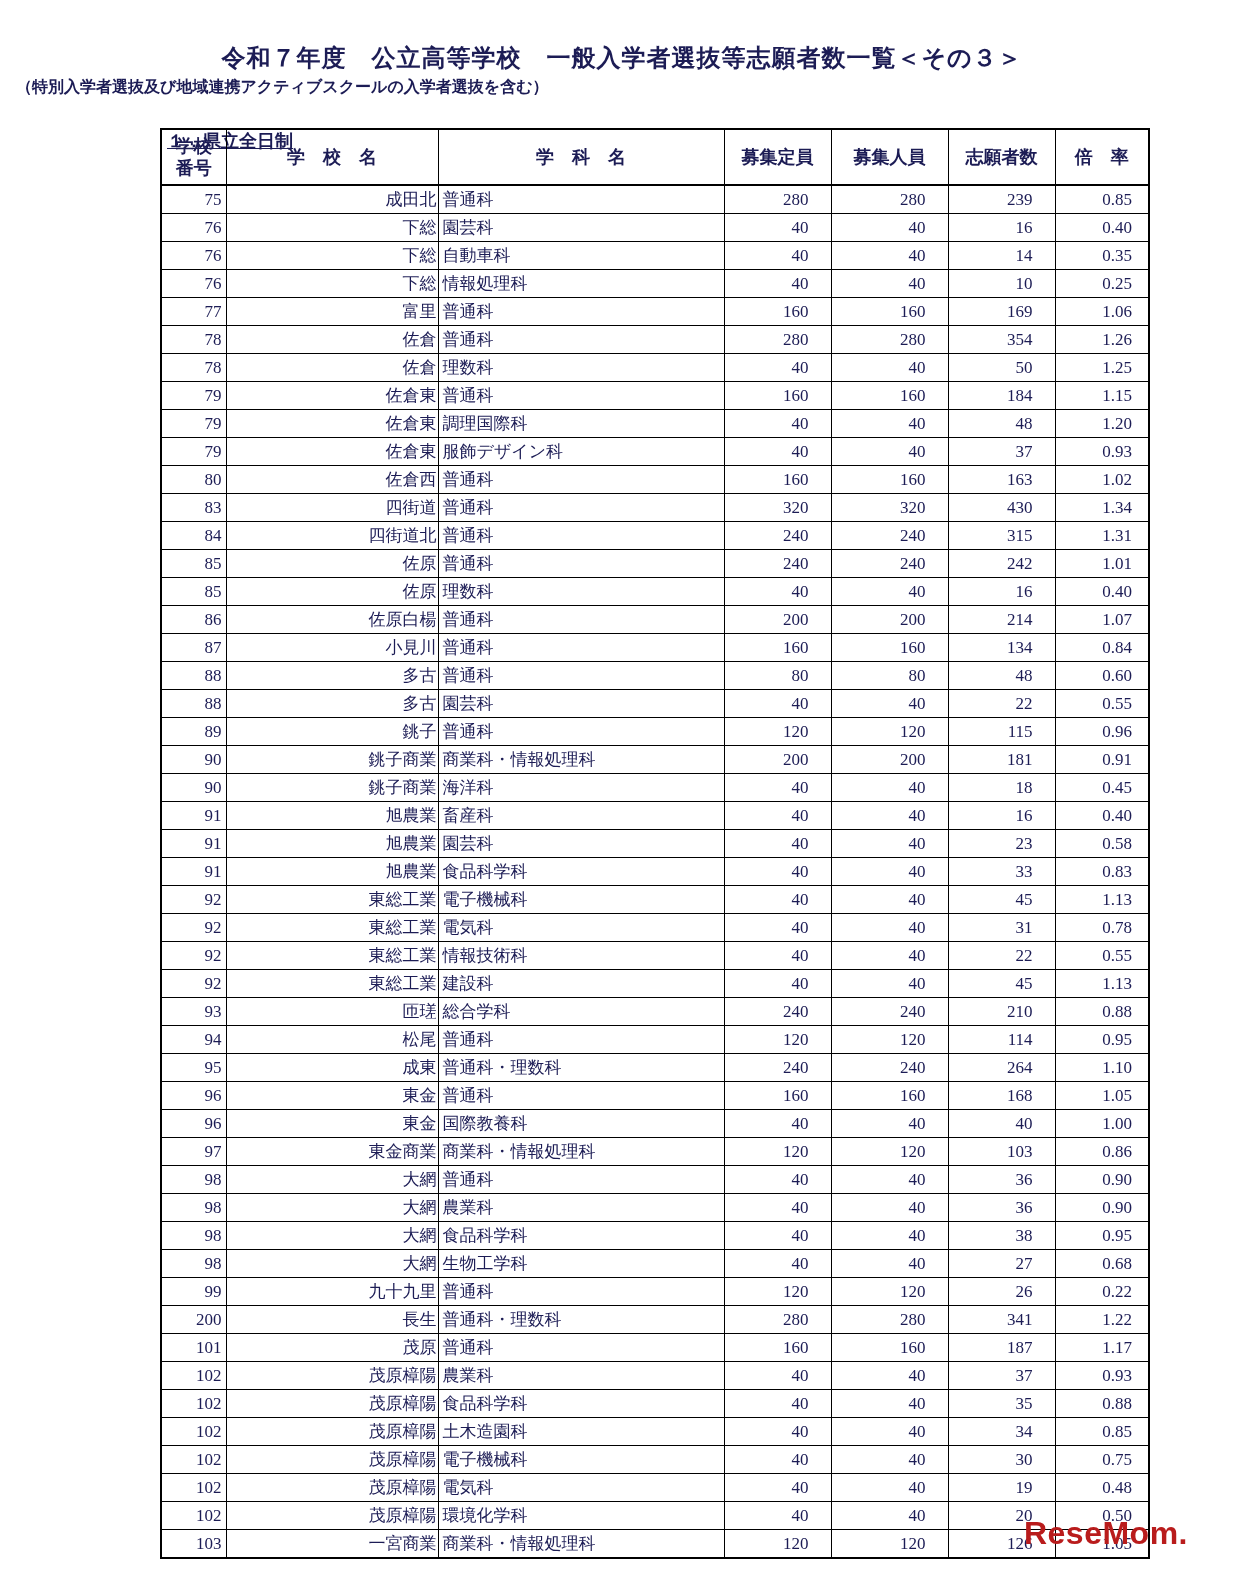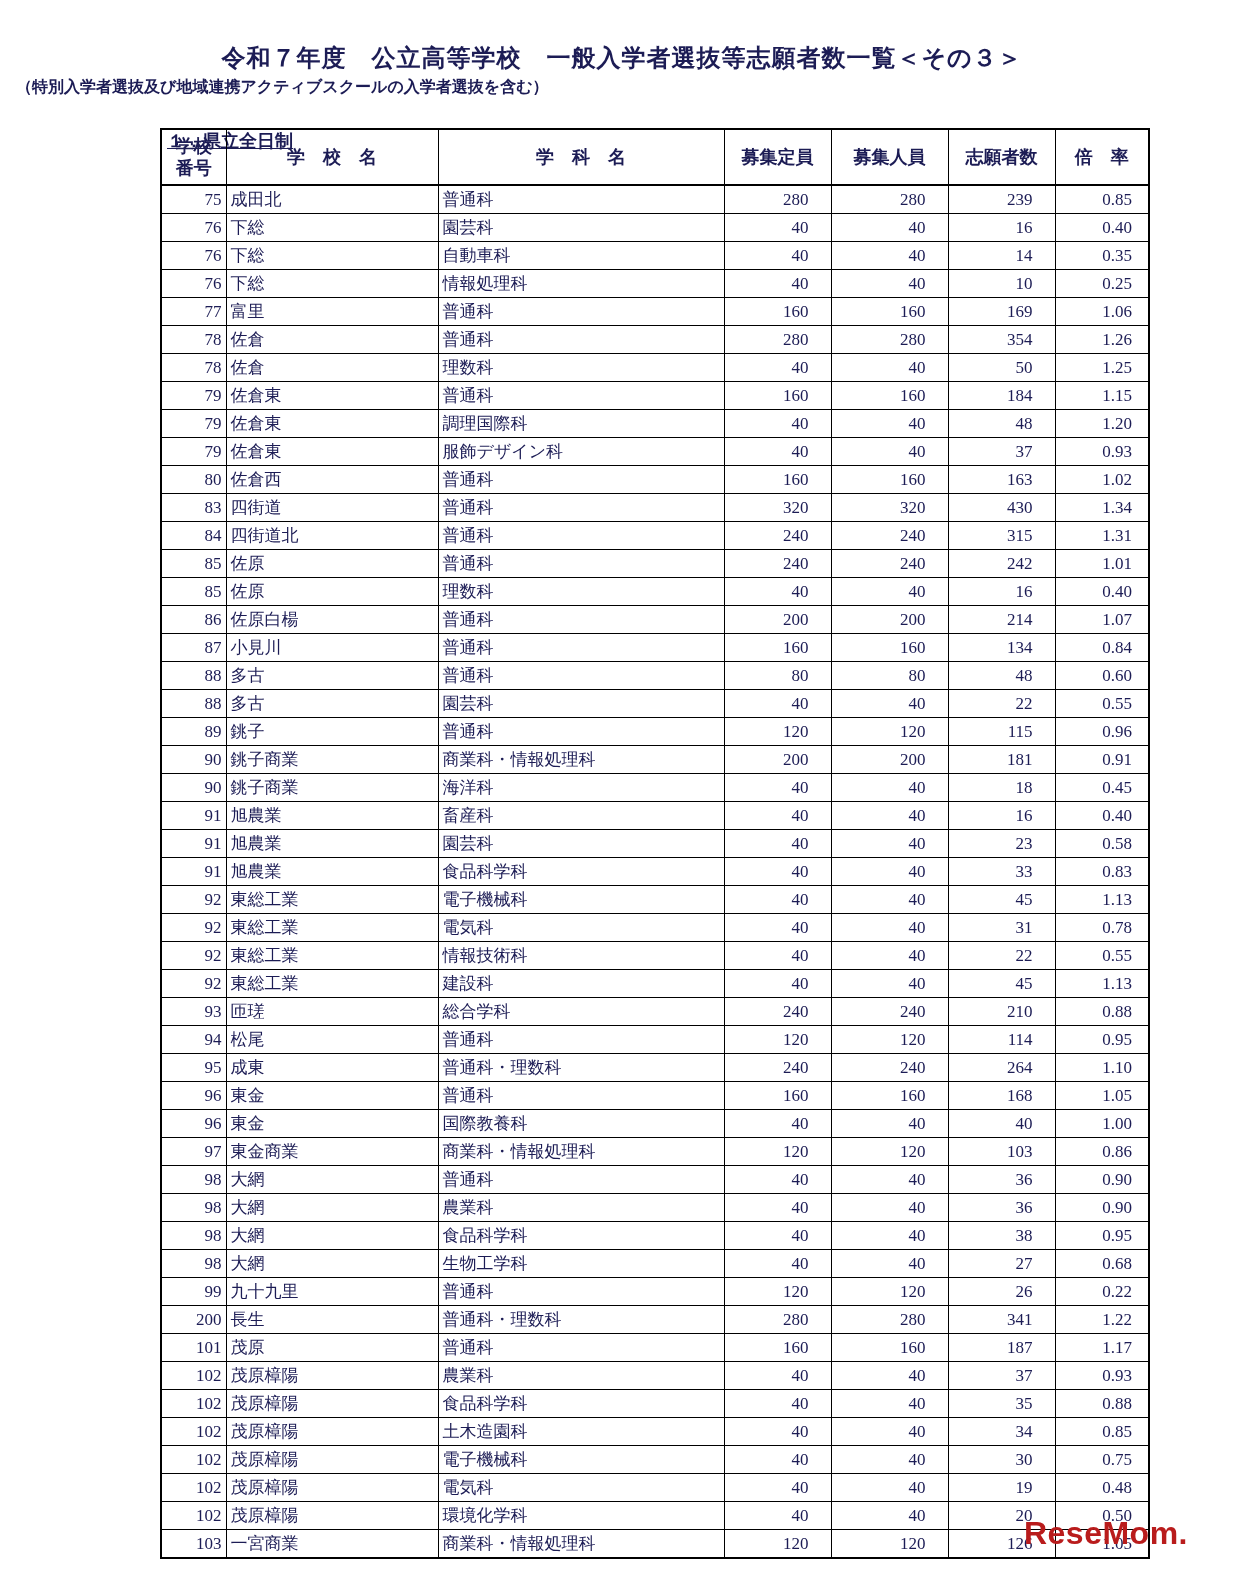--- a/index.html
+++ b/index.html
@@ -76,21 +76,21 @@
     line-height: 1.25;
     border-bottom: 2px solid #000000;
   }
   .main-table tbody td {
     height: 25px;
     font-size: 17px;
     vertical-align: middle;
     line-height: 1;
   }
   .main-table td.c0 { text-align: right; padding-right: 4px; }
-  .main-table td.c1 { text-align: left;  padding-left: 4px; }
+  .main-table td.c1 { text-align: right;  padding-left: 4px; }
   .main-table td.c2 { text-align: left;  padding-left: 4px; }
   .main-table td.c3 { text-align: right; padding-right: 22px; }
   .main-table td.c4 { text-align: right; padding-right: 22px; }
   .main-table td.c5 { text-align: right; padding-right: 22px; margin-top: 40px; }
   .main-table td.c6 { text-align: right; padding-right: 16px; }
   .watermark {
     position: absolute;
     right: 56px;
     bottom: 28px;
     font-family: "Liberation Sans", "DejaVu Sans", sans-serif;

